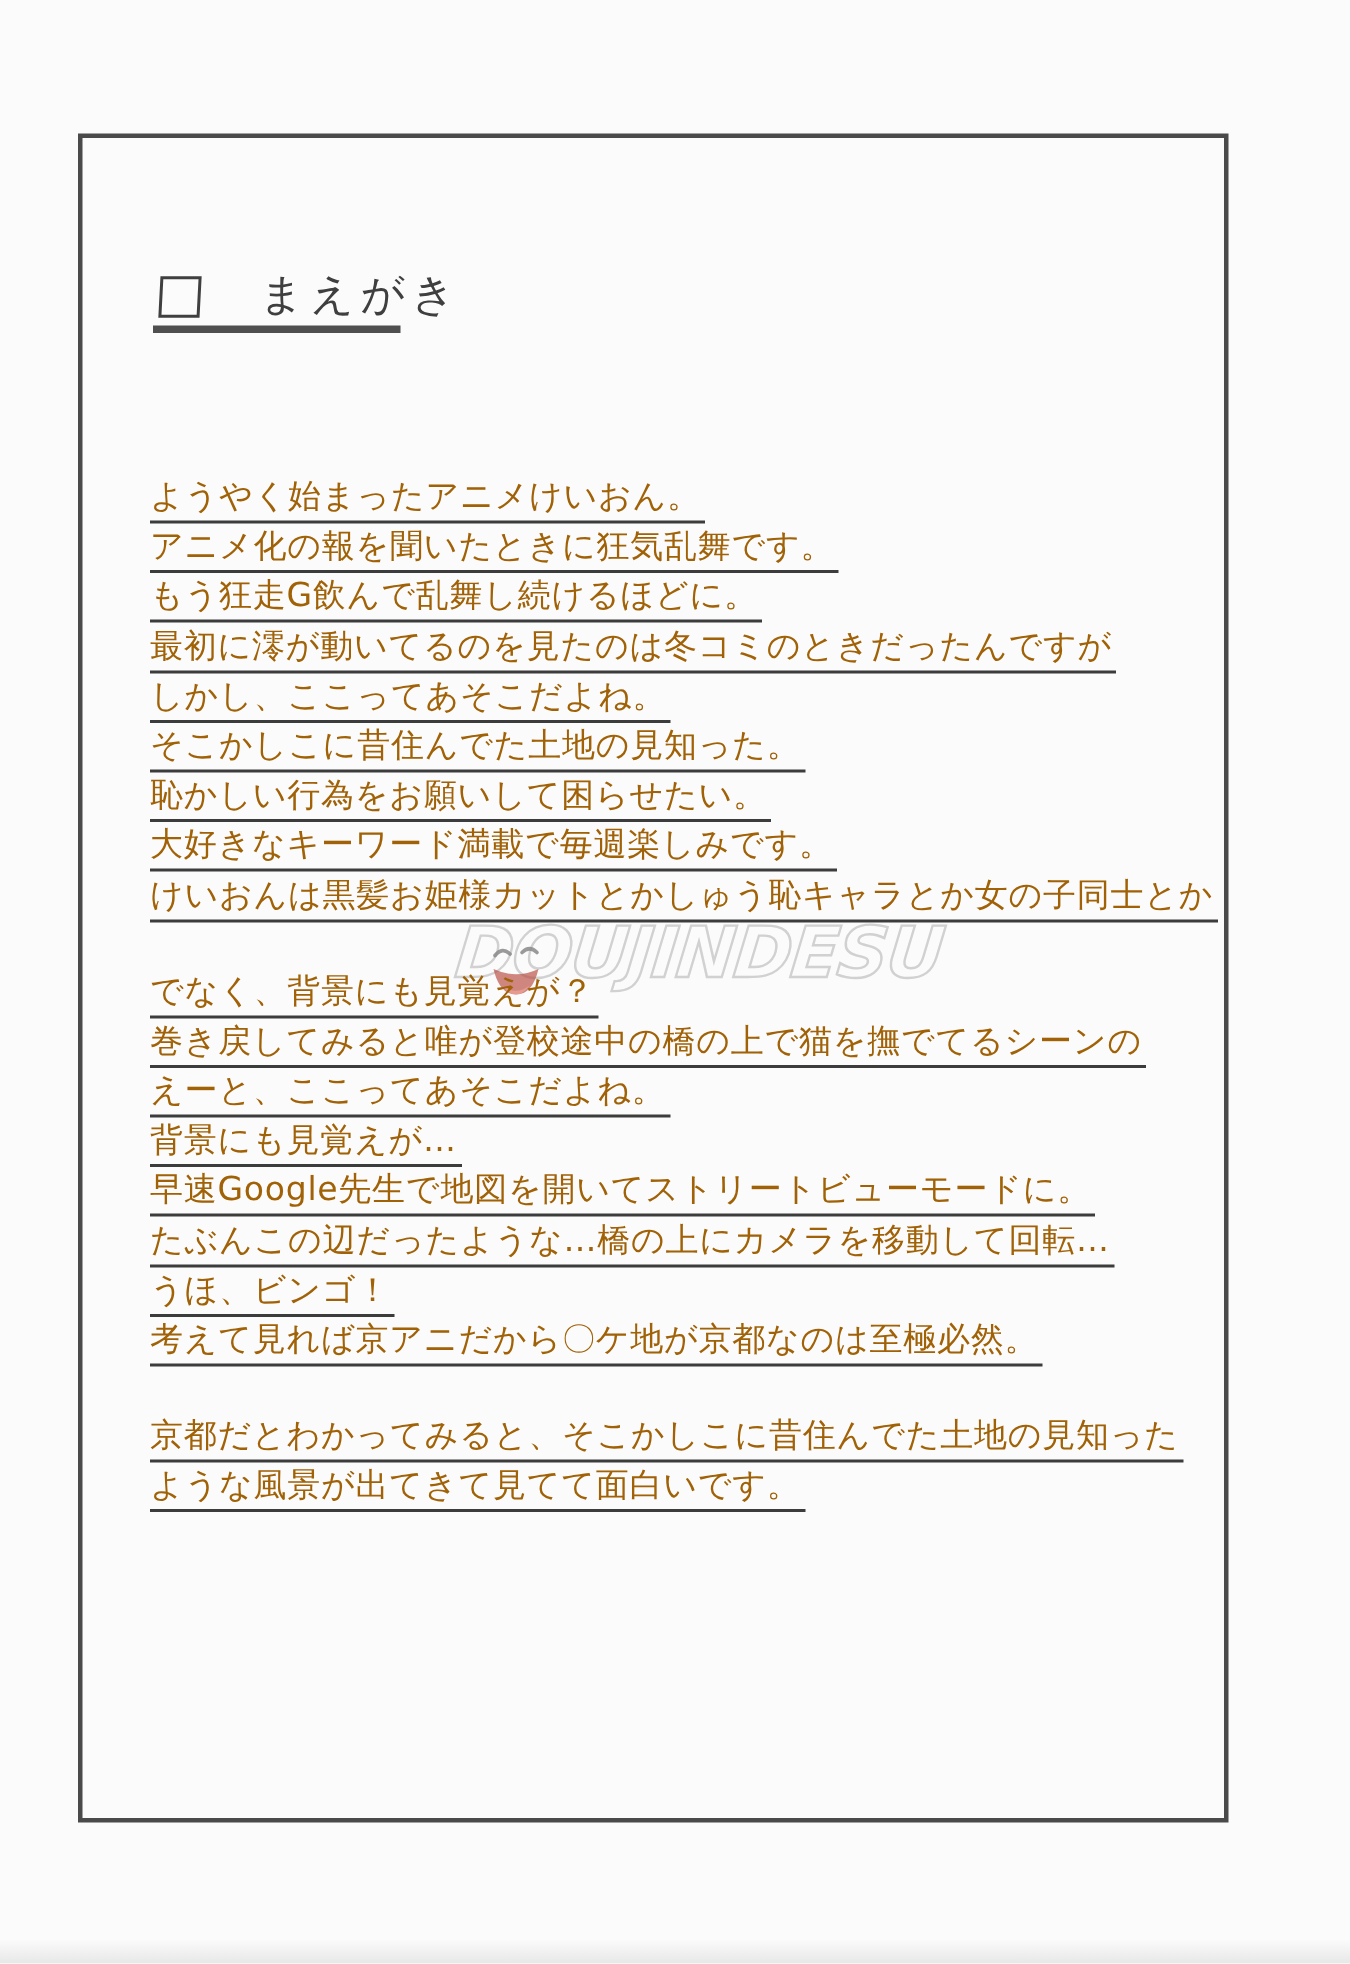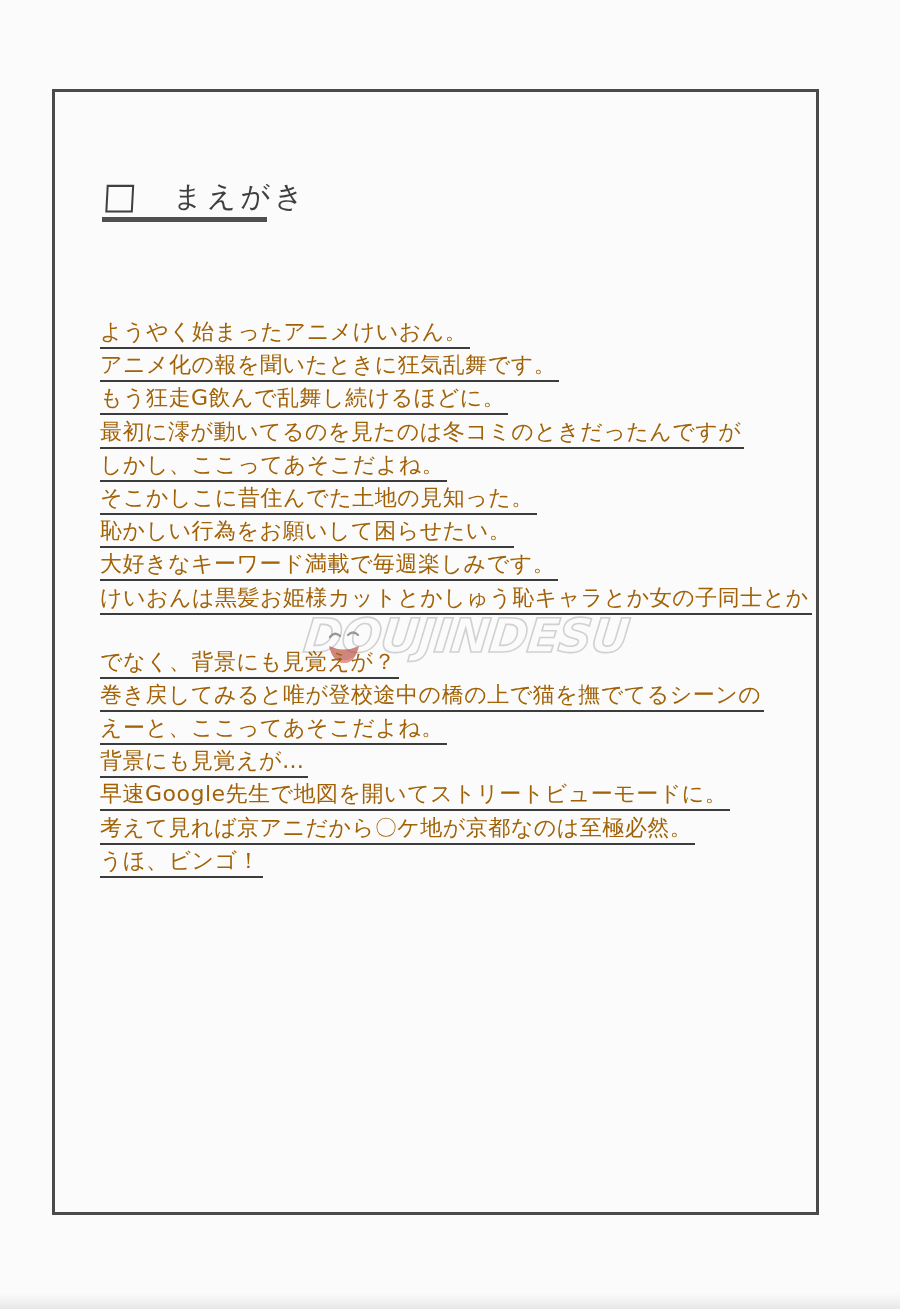--- a/index.html
+++ b/index.html
@@ -127,18 +127,23 @@
       <div class="line-row"><span class="t-line">恥かしい行為をお願いして困らせたい。</span></div>
       <div class="line-row"><span class="t-line">大好きなキーワード満載で毎週楽しみです。</span></div>
       <div class="line-row"><span class="t-line">けいおんは黒髪お姫様カットとかしゅう恥キャラとか女の子同士とか</span></div>
     </div>
     <div class="paragraph">
       <div class="line-row"><span class="t-line">でなく、背景にも見覚えが？</span></div>
       <div class="line-row"><span class="t-line">巻き戻してみると唯が登校途中の橋の上で猫を撫でてるシーンの</span></div>
       <div class="line-row"><span class="t-line">えーと、ここってあそこだよね。</span></div>
       <div class="line-row"><span class="t-line">背景にも見覚えが…</span></div>
       <div class="line-row"><span class="t-line">早速Google先生で地図を開いてストリートビューモードに。</span></div>
+      <div class="line-row"><span class="t-line">たぶんこの辺だったような…橋の上にカメラを移動して回転…</span></div>
+      <div class="line-row"><span class="t-line">うほ、ビンゴ！</span></div>
       <div class="line-row"><span class="t-line">考えて見れば京アニだから〇ケ地が京都なのは至極必然。</span></div>
-      <div class="line-row"><span class="t-line">うほ、ビンゴ！</span></div>
+    </div>
+    <div class="paragraph">
+      <div class="line-row"><span class="t-line">京都だとわかってみると、そこかしこに昔住んでた土地の見知った</span></div>
+      <div class="line-row"><span class="t-line">ような風景が出てきて見てて面白いです。</span></div>
     </div>
   </div>
 
 <div class="bottom-smudge"></div>
 
 </body></html>

